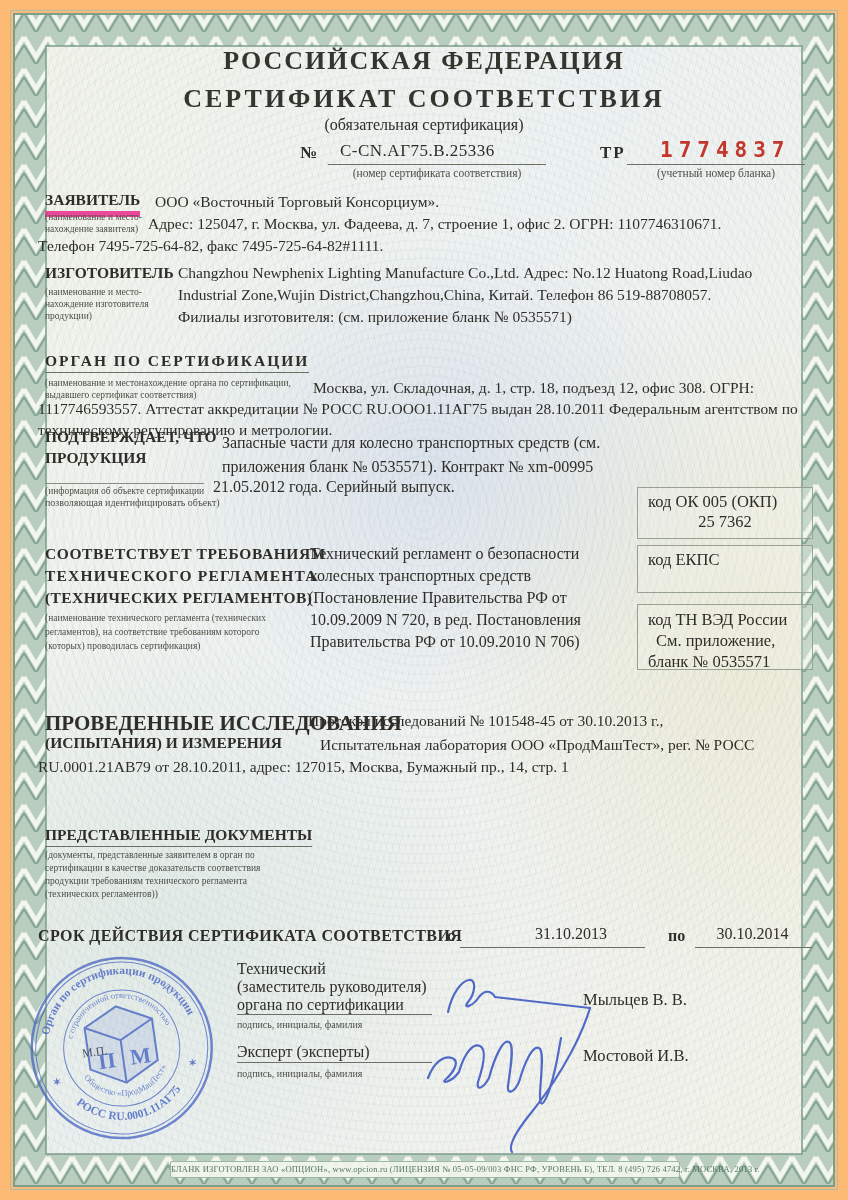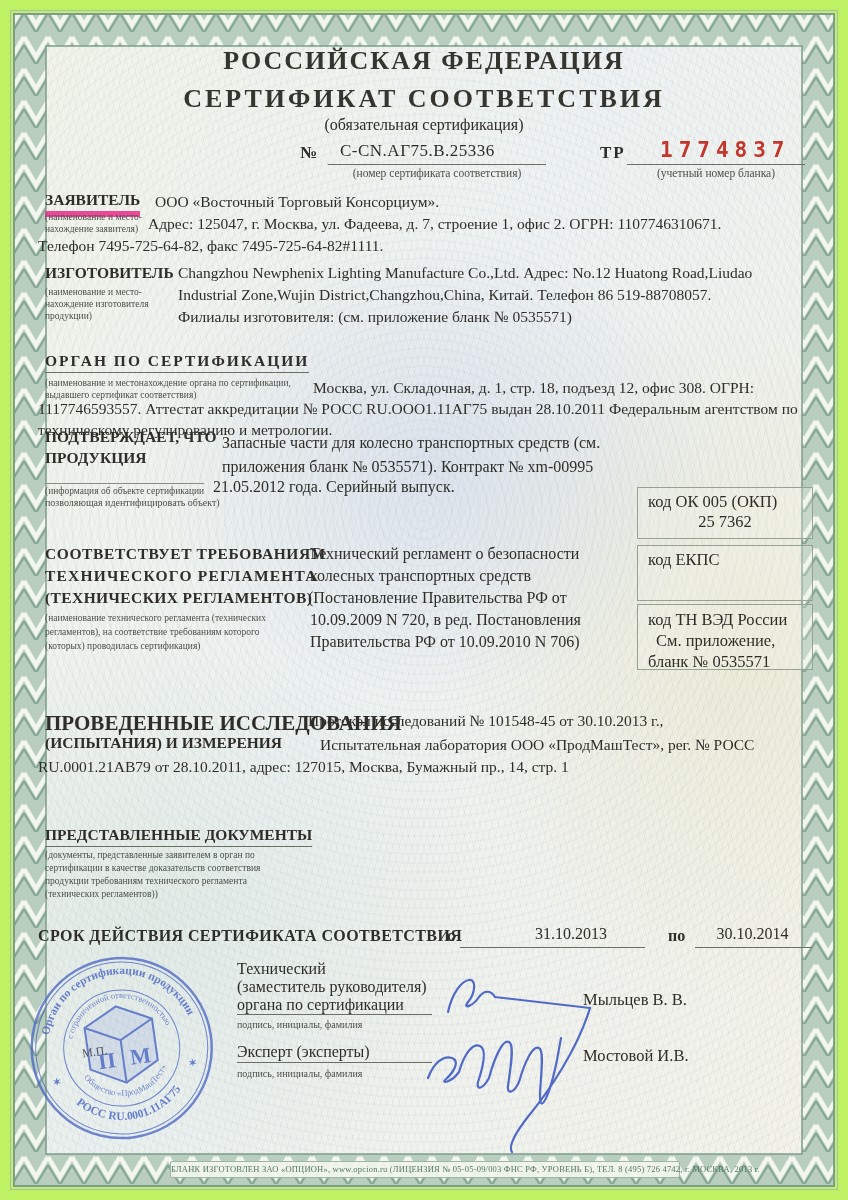--- a/index.html
+++ b/index.html
@@ -1,16 +1,16 @@
 <!DOCTYPE html>
 <html><head>
 <meta charset="utf-8">
 <style>
   html,body{margin:0;padding:0;background:#ffffff;}
-  .page{position:relative;width:848px;height:1200px;background:#bef264;overflow:hidden;
+  .page{position:relative;width:848px;height:1200px;background:#fdba74;overflow:hidden;
         font-family:"Liberation Serif","DejaVu Serif",serif;color:#2e2d28;}
   .borderframe{position:absolute;left:0;top:0;z-index:1;}
   .content-bg{position:absolute;left:46px;top:46px;right:46px;bottom:46px;z-index:0;
      background:
        radial-gradient(ellipse 420px 330px at 52% 38%, rgba(148,168,212,0.20), rgba(148,168,212,0) 70%),
        radial-gradient(ellipse 500px 420px at 15% 80%, rgba(150,190,160,0.14), rgba(150,190,160,0) 70%),
        radial-gradient(ellipse 420px 500px at 92% 55%, rgba(226,220,170,0.30), rgba(226,220,170,0) 70%),
        linear-gradient(115deg,#f2f4ea 0%,#eef2f2 45%,#f4f3e9 100%);}
   .content-bg::before{content:"";position:absolute;inset:0;
      background:
@@ -104,21 +104,21 @@
   <div class="t b" style="left:45px;top:589px;font-size:15.5px;letter-spacing:0.4px;">(ТЕХНИЧЕСКИХ  РЕГЛАМЕНТОВ)</div>
   <div class="t cap" style="left:45px;top:613px;font-size:9.5px;">(наименование технического регламента (технических</div>
   <div class="t cap" style="left:45px;top:627px;font-size:9.5px;">регламентов), на соответствие требованиям которого</div>
   <div class="t cap" style="left:45px;top:641px;font-size:9.5px;">(которых) проводилась сертификация)</div>
   <div class="t" style="left:310px;top:545px;font-size:16px;">Технический регламент о безопасности</div>
   <div class="t" style="left:310px;top:567px;font-size:16px;">колесных транспортных средств</div>
   <div class="t" style="left:308px;top:589px;font-size:16px;">(Постановление Правительства РФ от</div>
   <div class="t" style="left:310px;top:611px;font-size:16px;">10.09.2009 N 720, в ред. Постановления</div>
   <div class="t" style="left:310px;top:633px;font-size:16px;">Правительства РФ от 10.09.2010 N 706)</div>
 
-  <div class="codebox" style="top:545px;height:56px;">
+  <div class="codebox" style="top:545px;height:48px;">
     <div>код ЕКПС</div>
   </div>
 
   <div class="codebox" style="top:604px;height:66px;line-height:21px;">
     <div>код ТН ВЭД России</div>
     <div style="padding-left:8px;">См. приложение,</div>
     <div>бланк № 0535571</div>
   </div>
 
   <div class="t b" style="left:45px;top:711px;font-size:21px;">ПРОВЕДЕННЫЕ ИССЛЕДОВАНИЯ</div>

